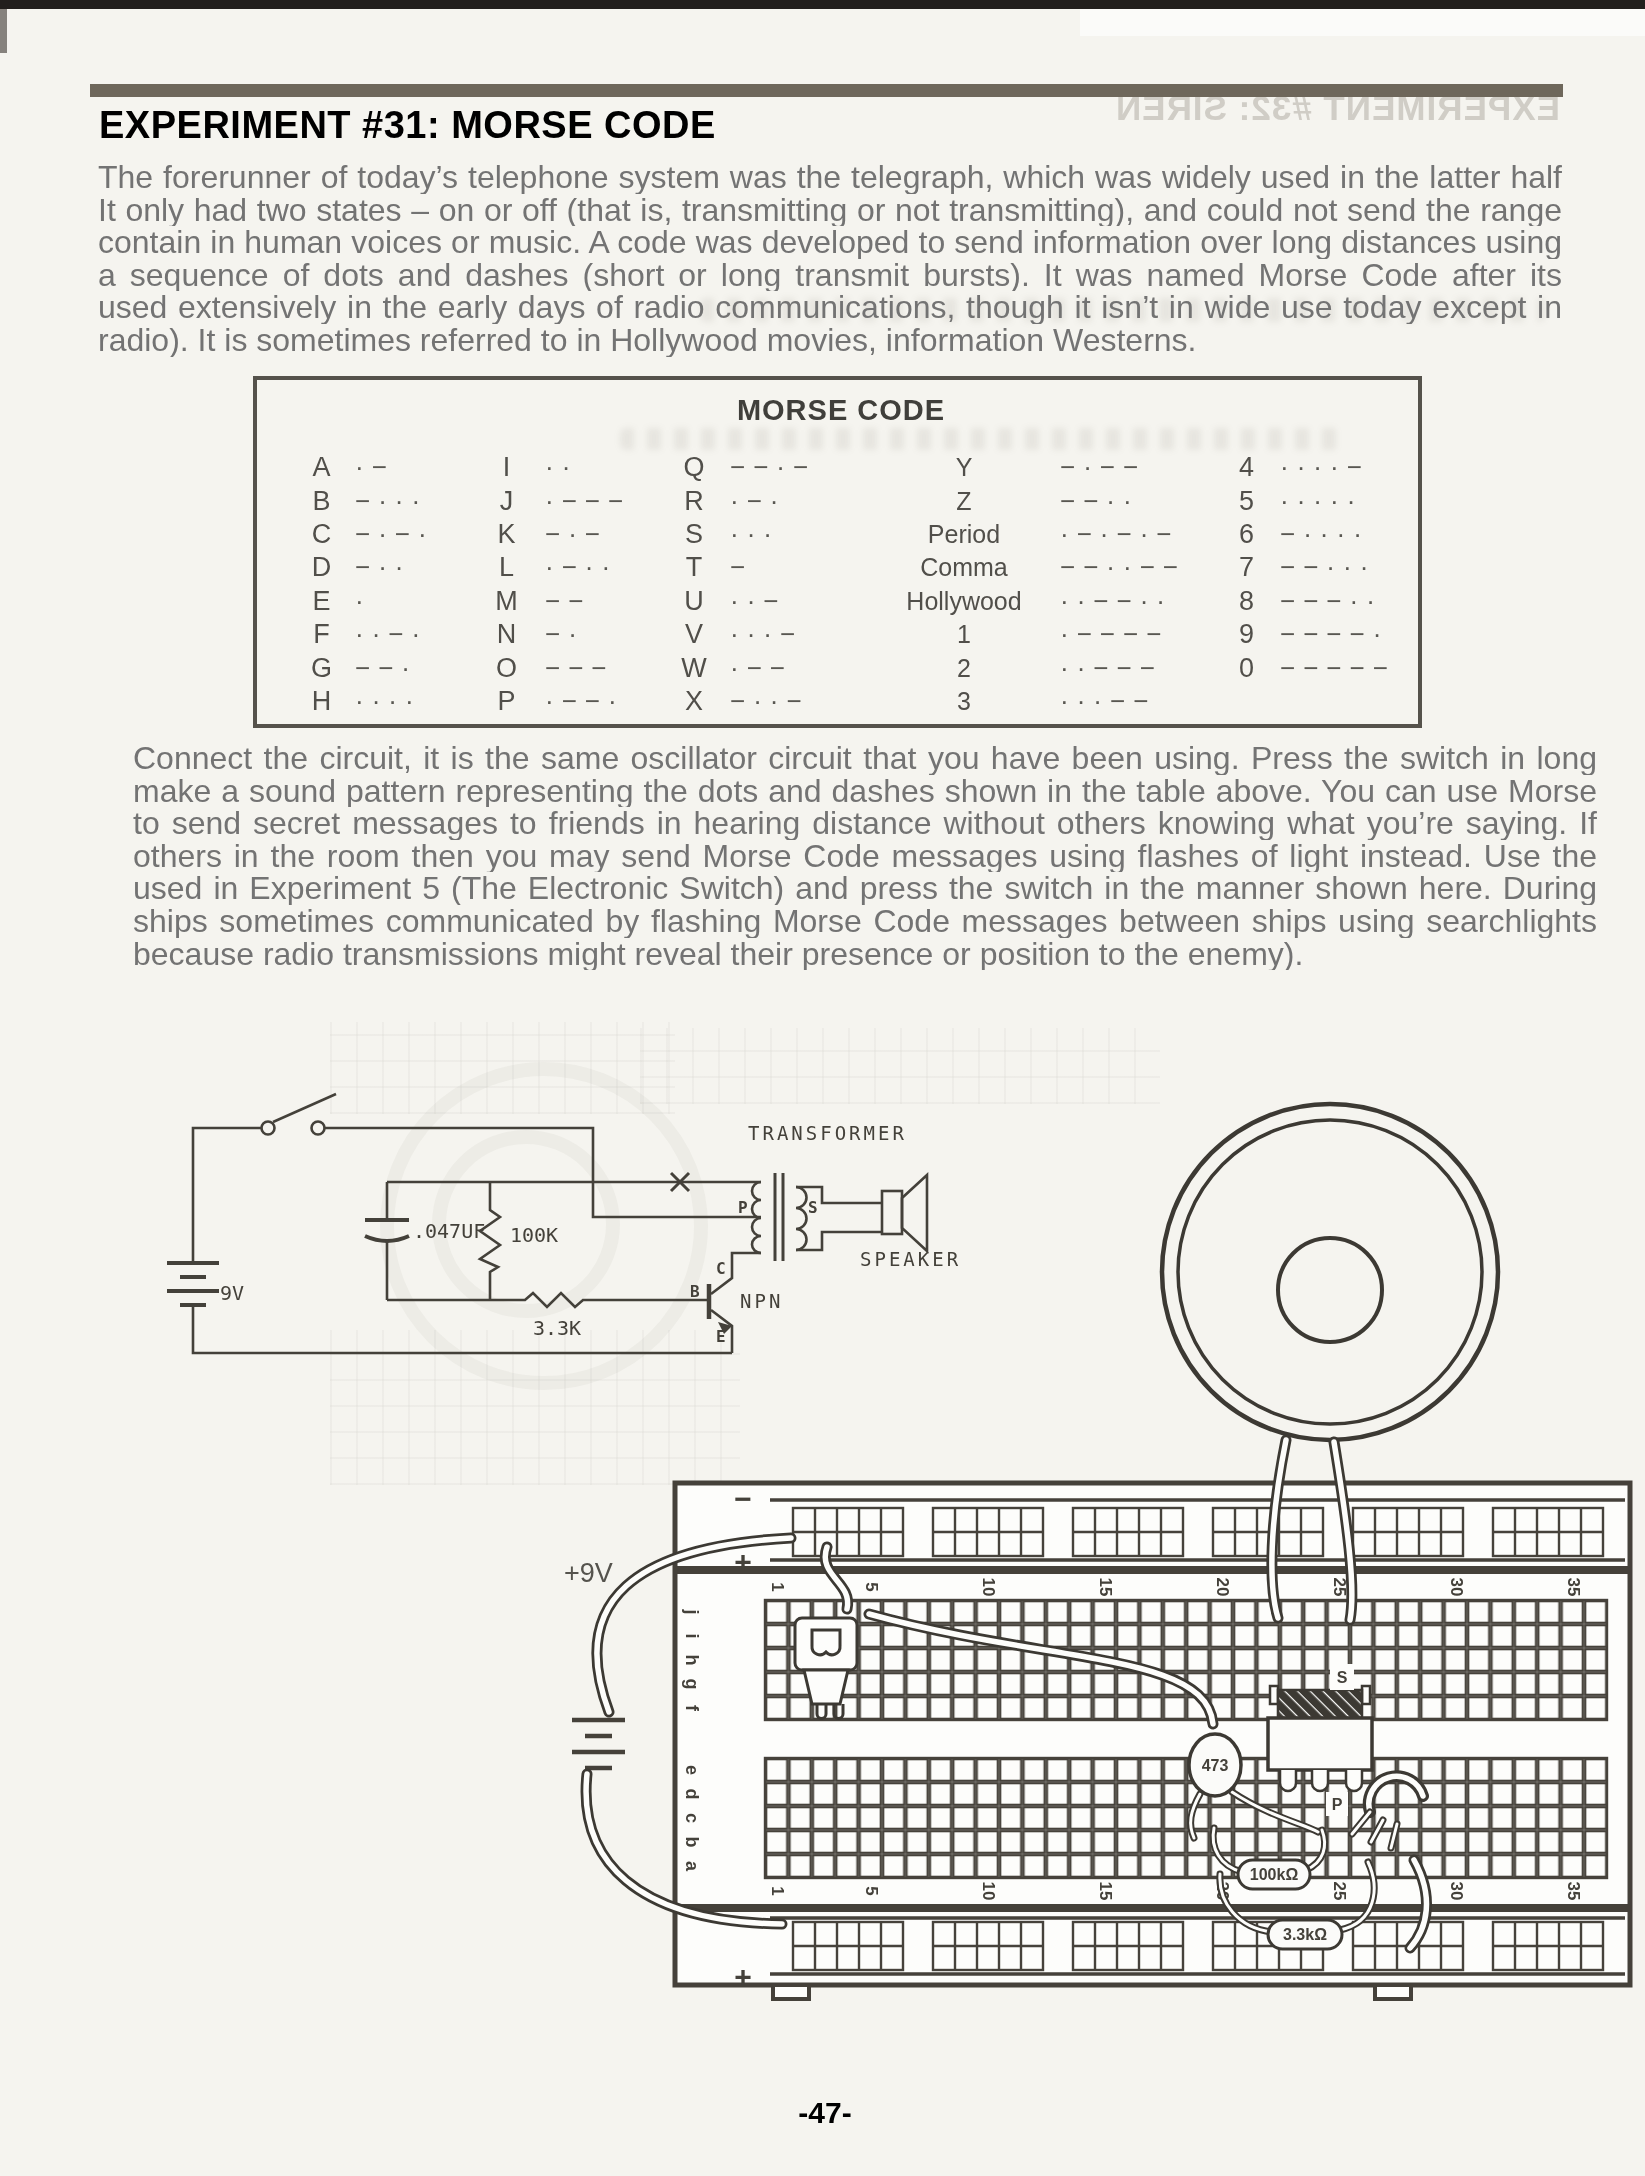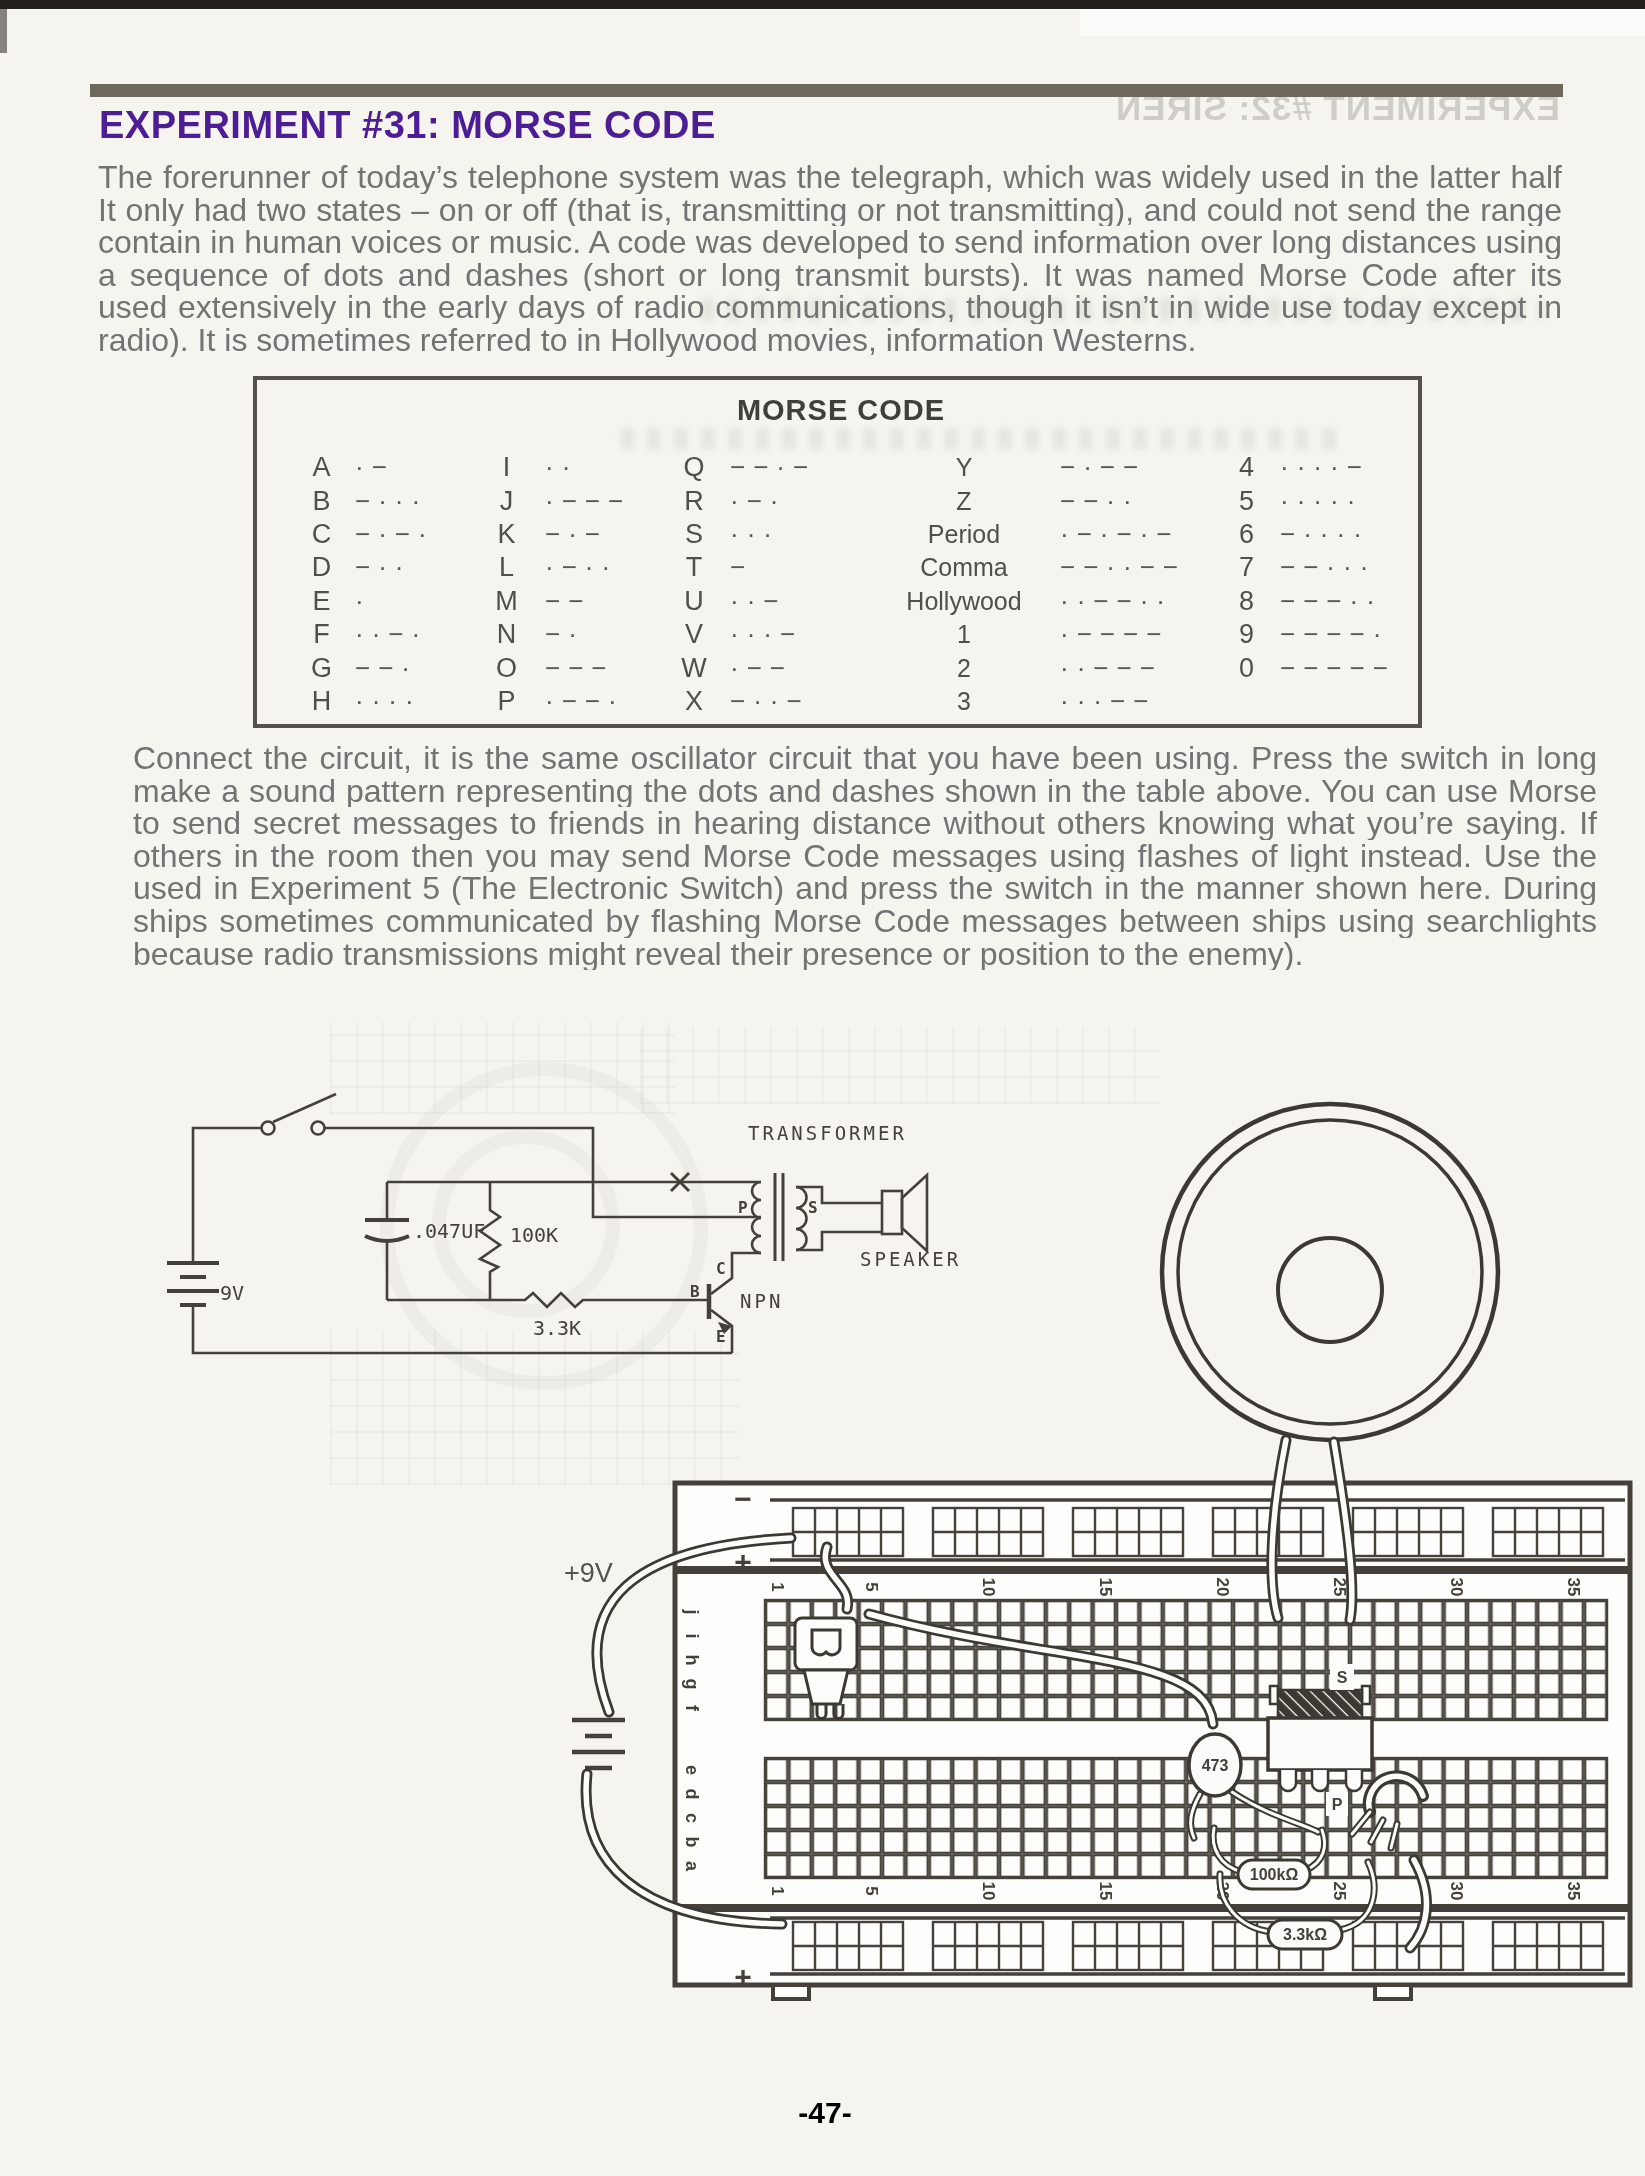--- a/index.html
+++ b/index.html
@@ -19,21 +19,21 @@
                repeating-linear-gradient(90deg,rgba(100,94,84,.08) 0 2px,transparent 2px 26px);}
   .ghostring{position:absolute;border:14px solid rgba(100,94,84,.05);border-radius:50%;}
   .smudge{position:absolute;border-radius:6px;opacity:.55;filter:blur(3px);
     background:repeating-linear-gradient(90deg,rgba(118,112,100,.20) 0 14px,transparent 14px 27px);}
   .bleed-title{position:absolute;left:1010px;top:88px;width:550px;
     transform:scaleX(-1);font-weight:bold;font-size:35px;letter-spacing:1px;
     color:rgba(110,104,94,.28);z-index:1;}
   
   .rule-bar{position:absolute;left:90px;top:84px;width:1473px;height:13px;background:#6e675b;z-index:2;}
   .page-title{position:absolute;left:99px;top:104px;font-size:38px;font-weight:bold;
-    letter-spacing:.5px;color:#4c1d95;z-index:2;}
+    letter-spacing:.5px;color:#000000;z-index:2;}
   
   .para{position:absolute;left:98px;width:1464px;z-index:2;}
   .pline{font-size:32px;line-height:32.6px;height:32.6px;overflow:hidden;
     text-align:justify;text-align-last:justify;color:#737373;}
   .pline.plast{text-align-last:left;}
   
   .morse-box{position:absolute;left:253px;top:376px;width:1169px;height:352px;
     border:4px solid #55524b;box-sizing:border-box;z-index:2;background:transparent;padding-left:7px;}
   .morse-title{text-align:center;font-size:29px;font-weight:bold;color:#403f3b;
     padding-top:14px;letter-spacing:1px;}

